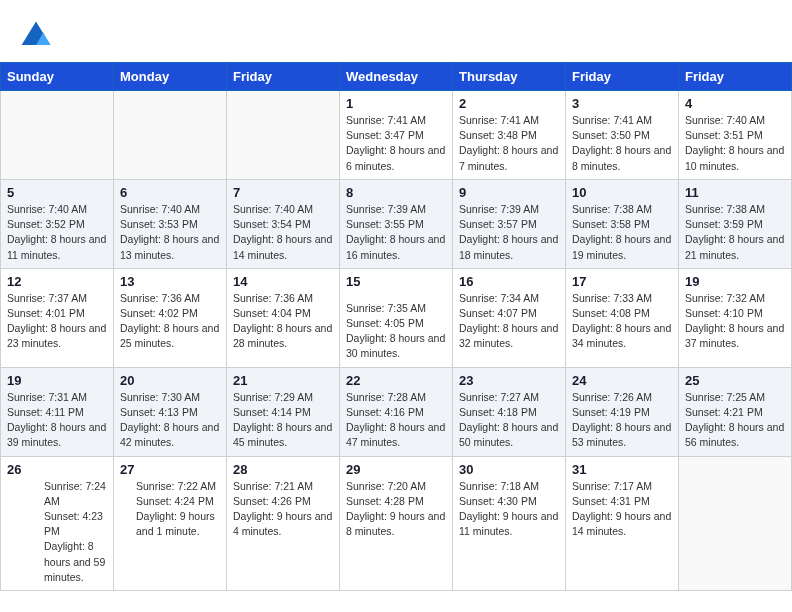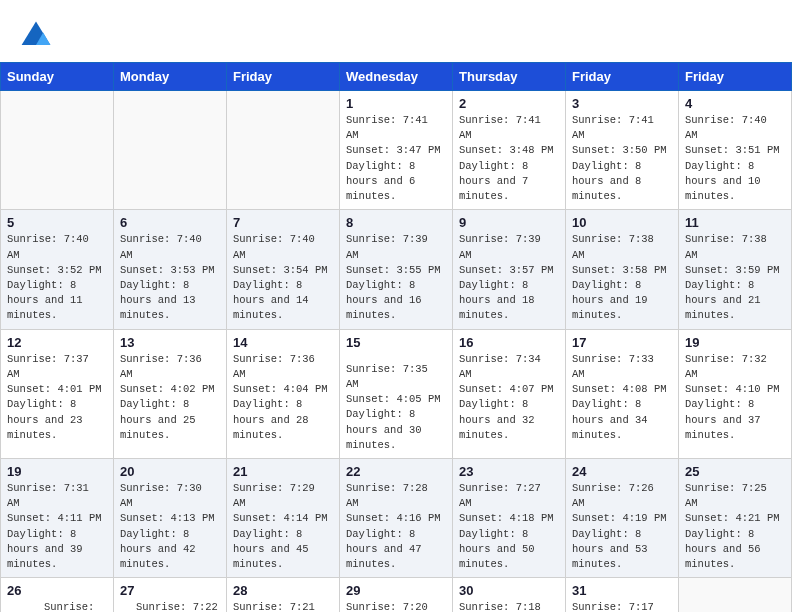--- a/index.html
+++ b/index.html
@@ -82,21 +82,20 @@
       font-size: 13px;
       font-weight: bold;
       color: #1a1a2e;
       display: block;
       margin-bottom: 2px;
     }
     .day-info {
       font-size: 10.5px;
       color: #333;
       line-height: 1.45;
-      font-family: Liberation Mono, monospace;
     }
     .empty-cell {
       background: #f9f9f9 !important;
     }
     .calendar tbody tr:nth-child(odd) td {
       background: #fff;
     }
     .calendar tbody tr:nth-child(even) td {
       background: #f0f3f8;
     }

